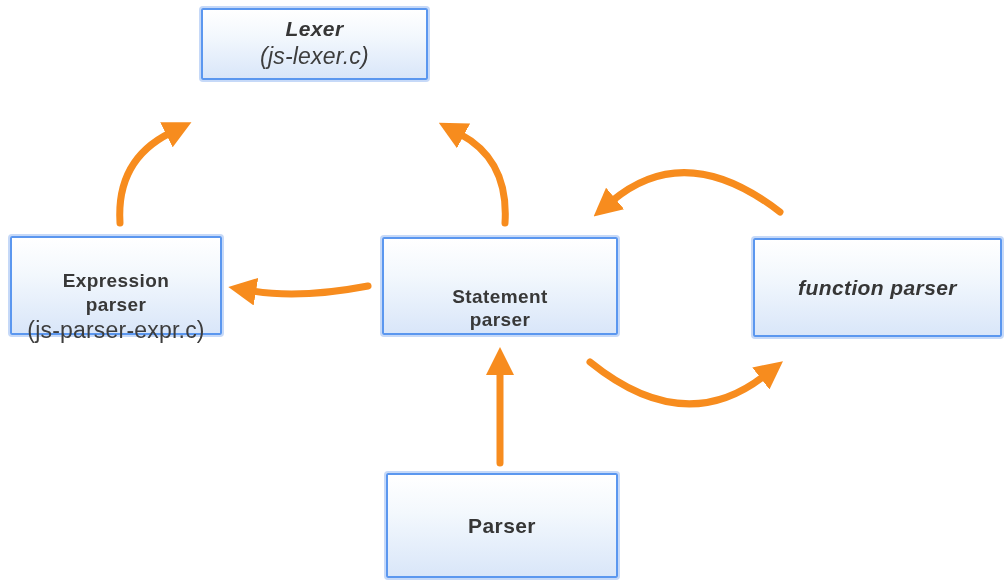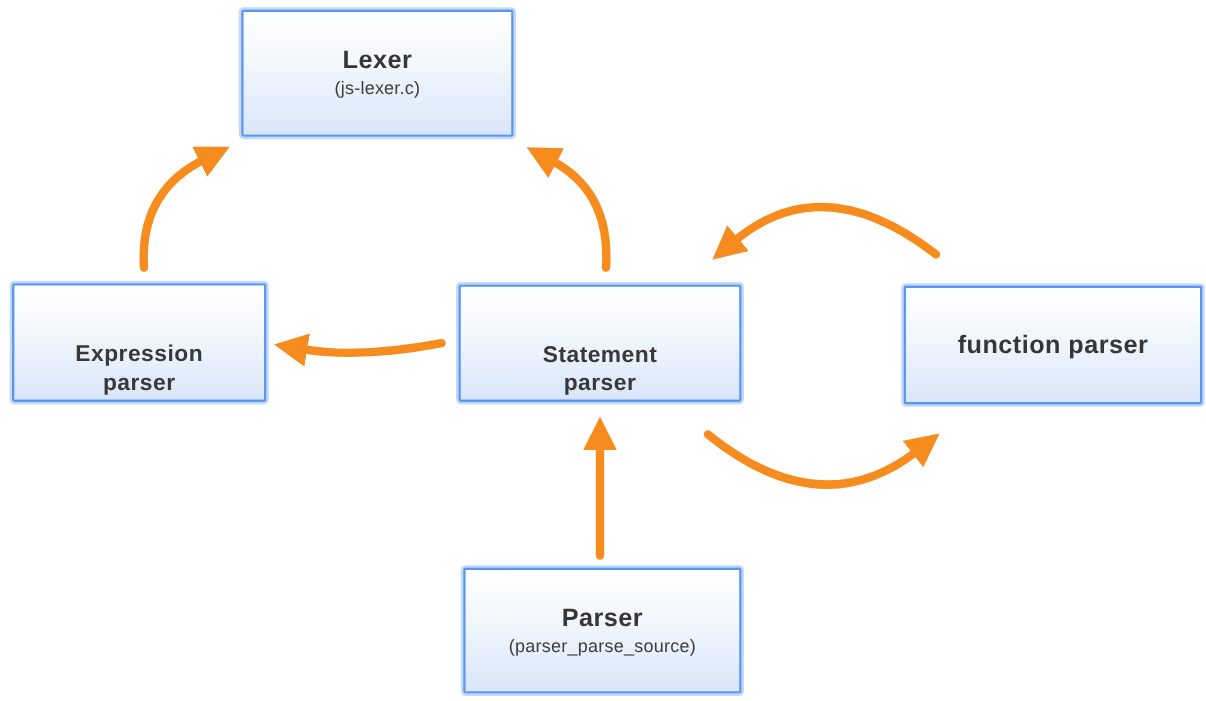--- a/index.html
+++ b/index.html
@@ -43,31 +43,31 @@
     background: linear-gradient(180deg, #ffffff 0%, #f3f8fd 38%, #d9e6f9 100%);
     color: #3a3a3a;
     padding: 4px 6px;
   }
   .node .title {
     white-space: pre-line;
     line-height: 1.22;
     letter-spacing: 0.4px;
   }
   .node .subtitle {
-    font-size: 15px;
+    font-size: 23px;
     font-weight: 400;
     line-height: 1.3;
     letter-spacing: 0.2px;
     color: #3d3d3d;
   }
   
-  .node-lexer      { left: 201px; top:   8px; width: 227px; height: 106px; }
+  .node-lexer      { left: 201px; top:   8px; width: 227px; height: 72px; font-style: italic; }
   .node-expression { left:  10px; top: 236px; width: 212px; height:  99px; }
   .node-statement  { left: 382px; top: 237px; width: 236px; height:  98px; }
-  .node-function   { left: 753px; top: 238px; width: 249px; height:  99px; }
+  .node-function   { left: 753px; top: 238px; width: 249px; height:  99px; font-style: italic; }
   .node-parser     { left: 386px; top: 473px; width: 232px; height: 105px; }
 
   .node-lexer .title,
   .node-parser .title,
   .node-function .title {
     font-size: 21px;
     font-weight: 700;
     color: #363636;
   }
   .node-expression .title,
@@ -98,29 +98,29 @@
   </svg>
 
   <div class="node node-lexer">
     <div class="title">Lexer</div>
     <div class="subtitle">(js-lexer.c)</div>
   </div>
 
   <div class="node node-expression">
     <div class="title">Expression
 parser</div>
+    <div class="subtitle">(js-parser-expr.c)</div>
   </div>
 
   <div class="node node-statement">
     <div class="title">Statement
 parser</div>
   </div>
 
   <div class="node node-function">
     <div class="title">function parser</div>
   </div>
 
   <div class="node node-parser">
     <div class="title">Parser</div>
-    <div class="subtitle">(parser_parse_source)</div>
   </div>
 
 </div>
 
 </body></html>

